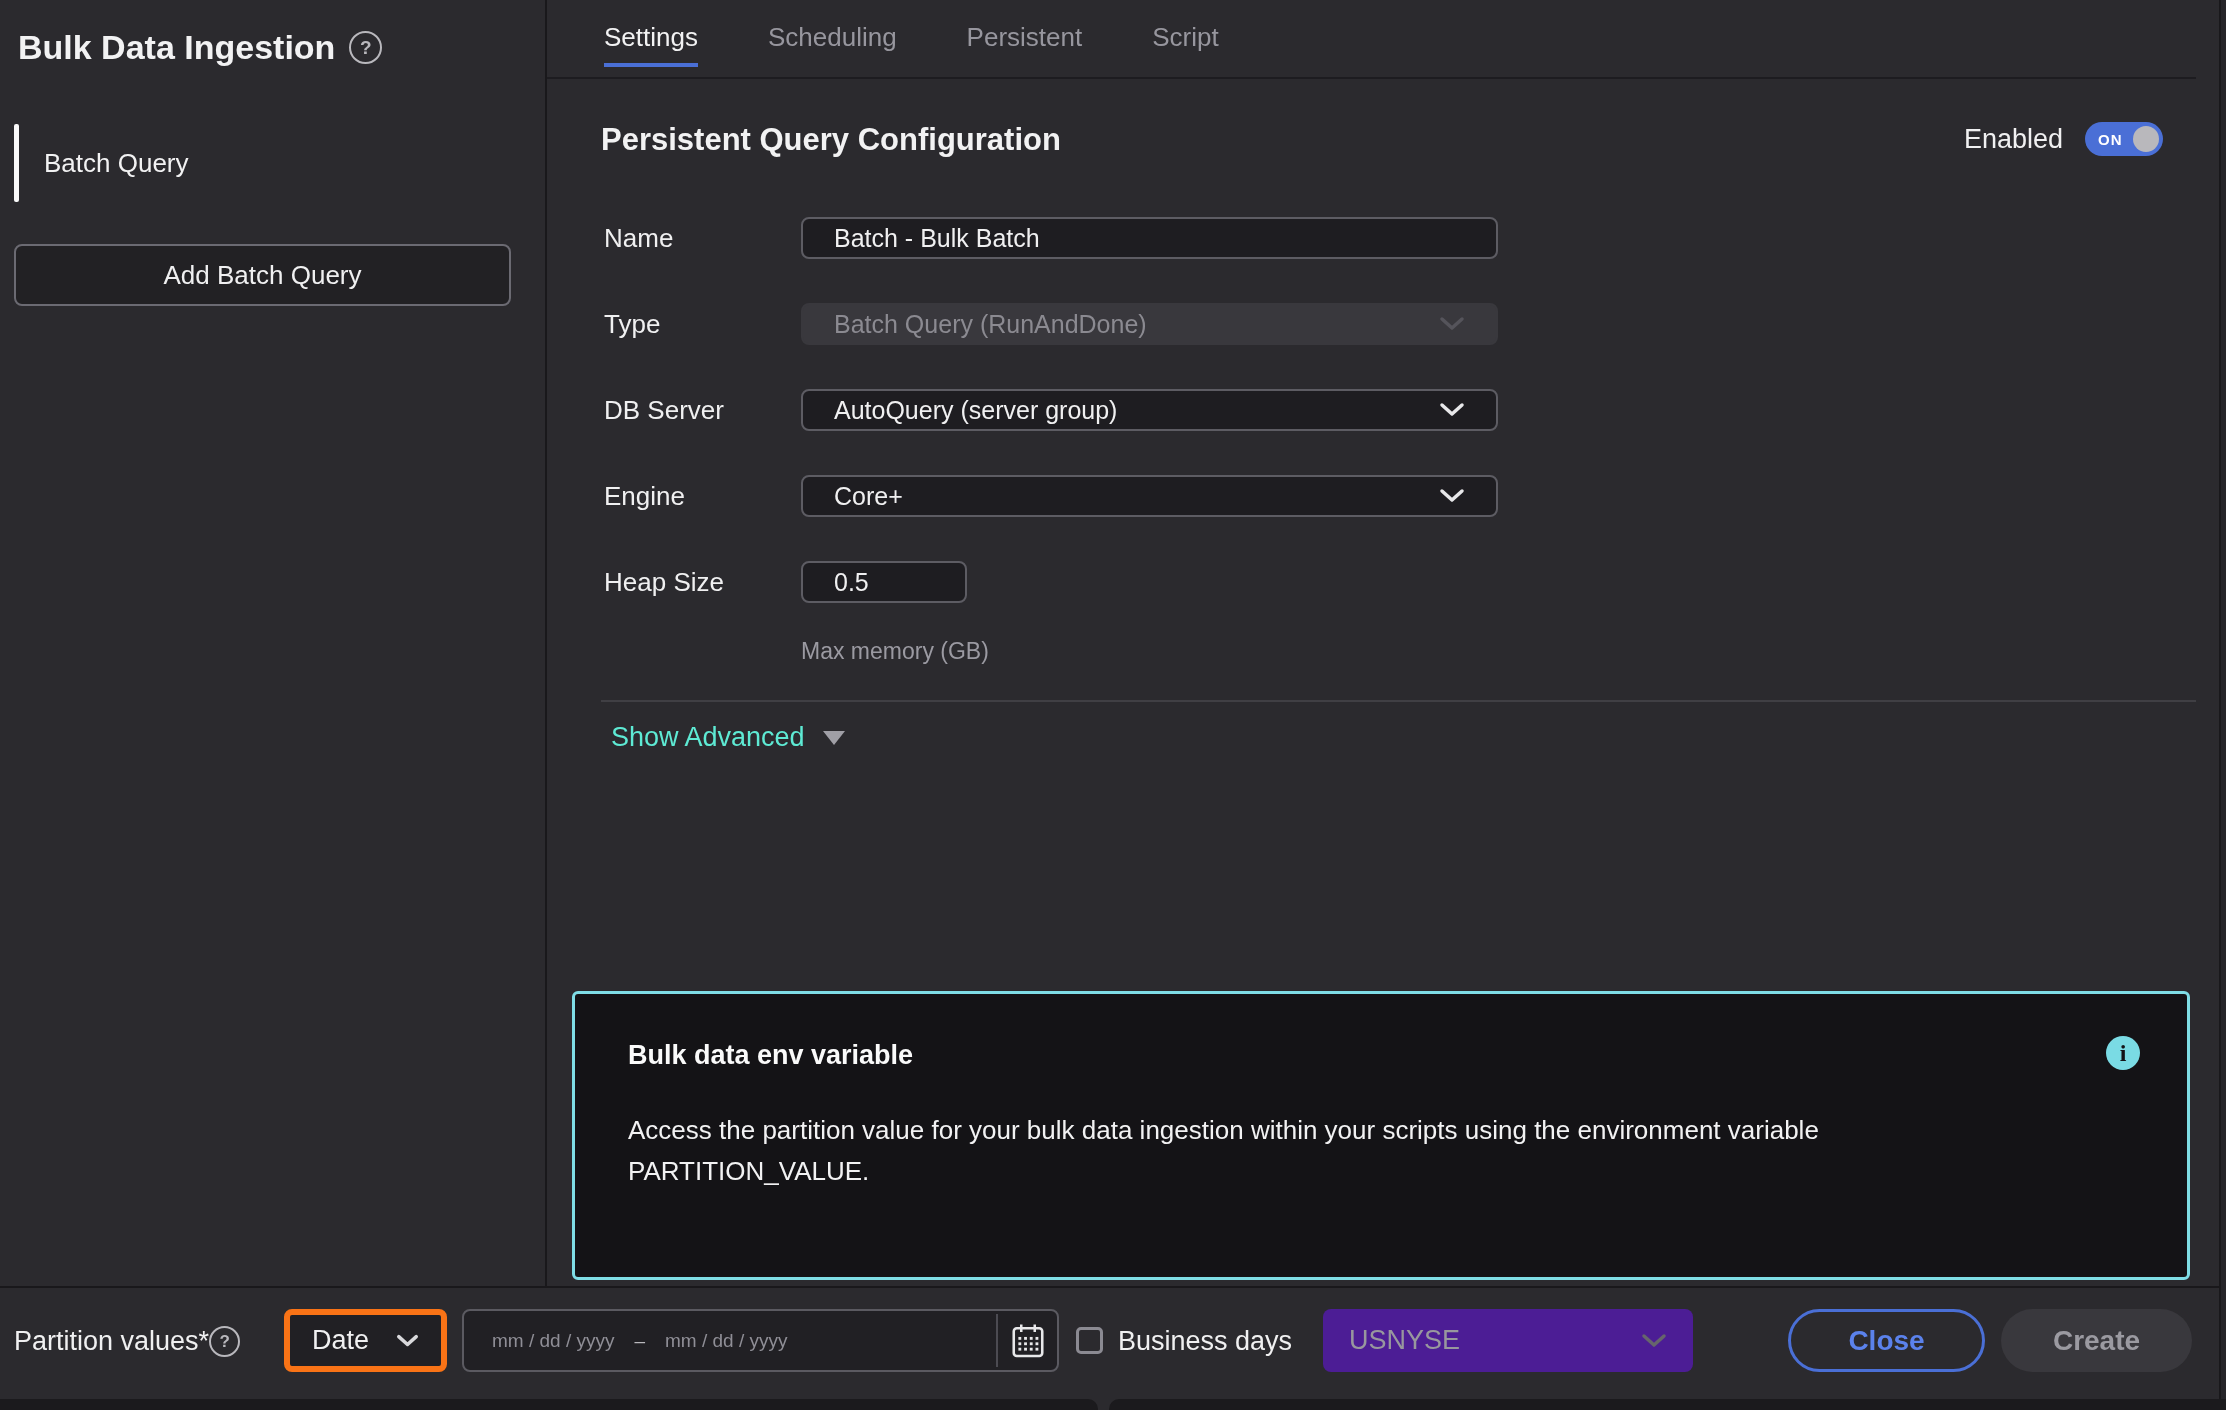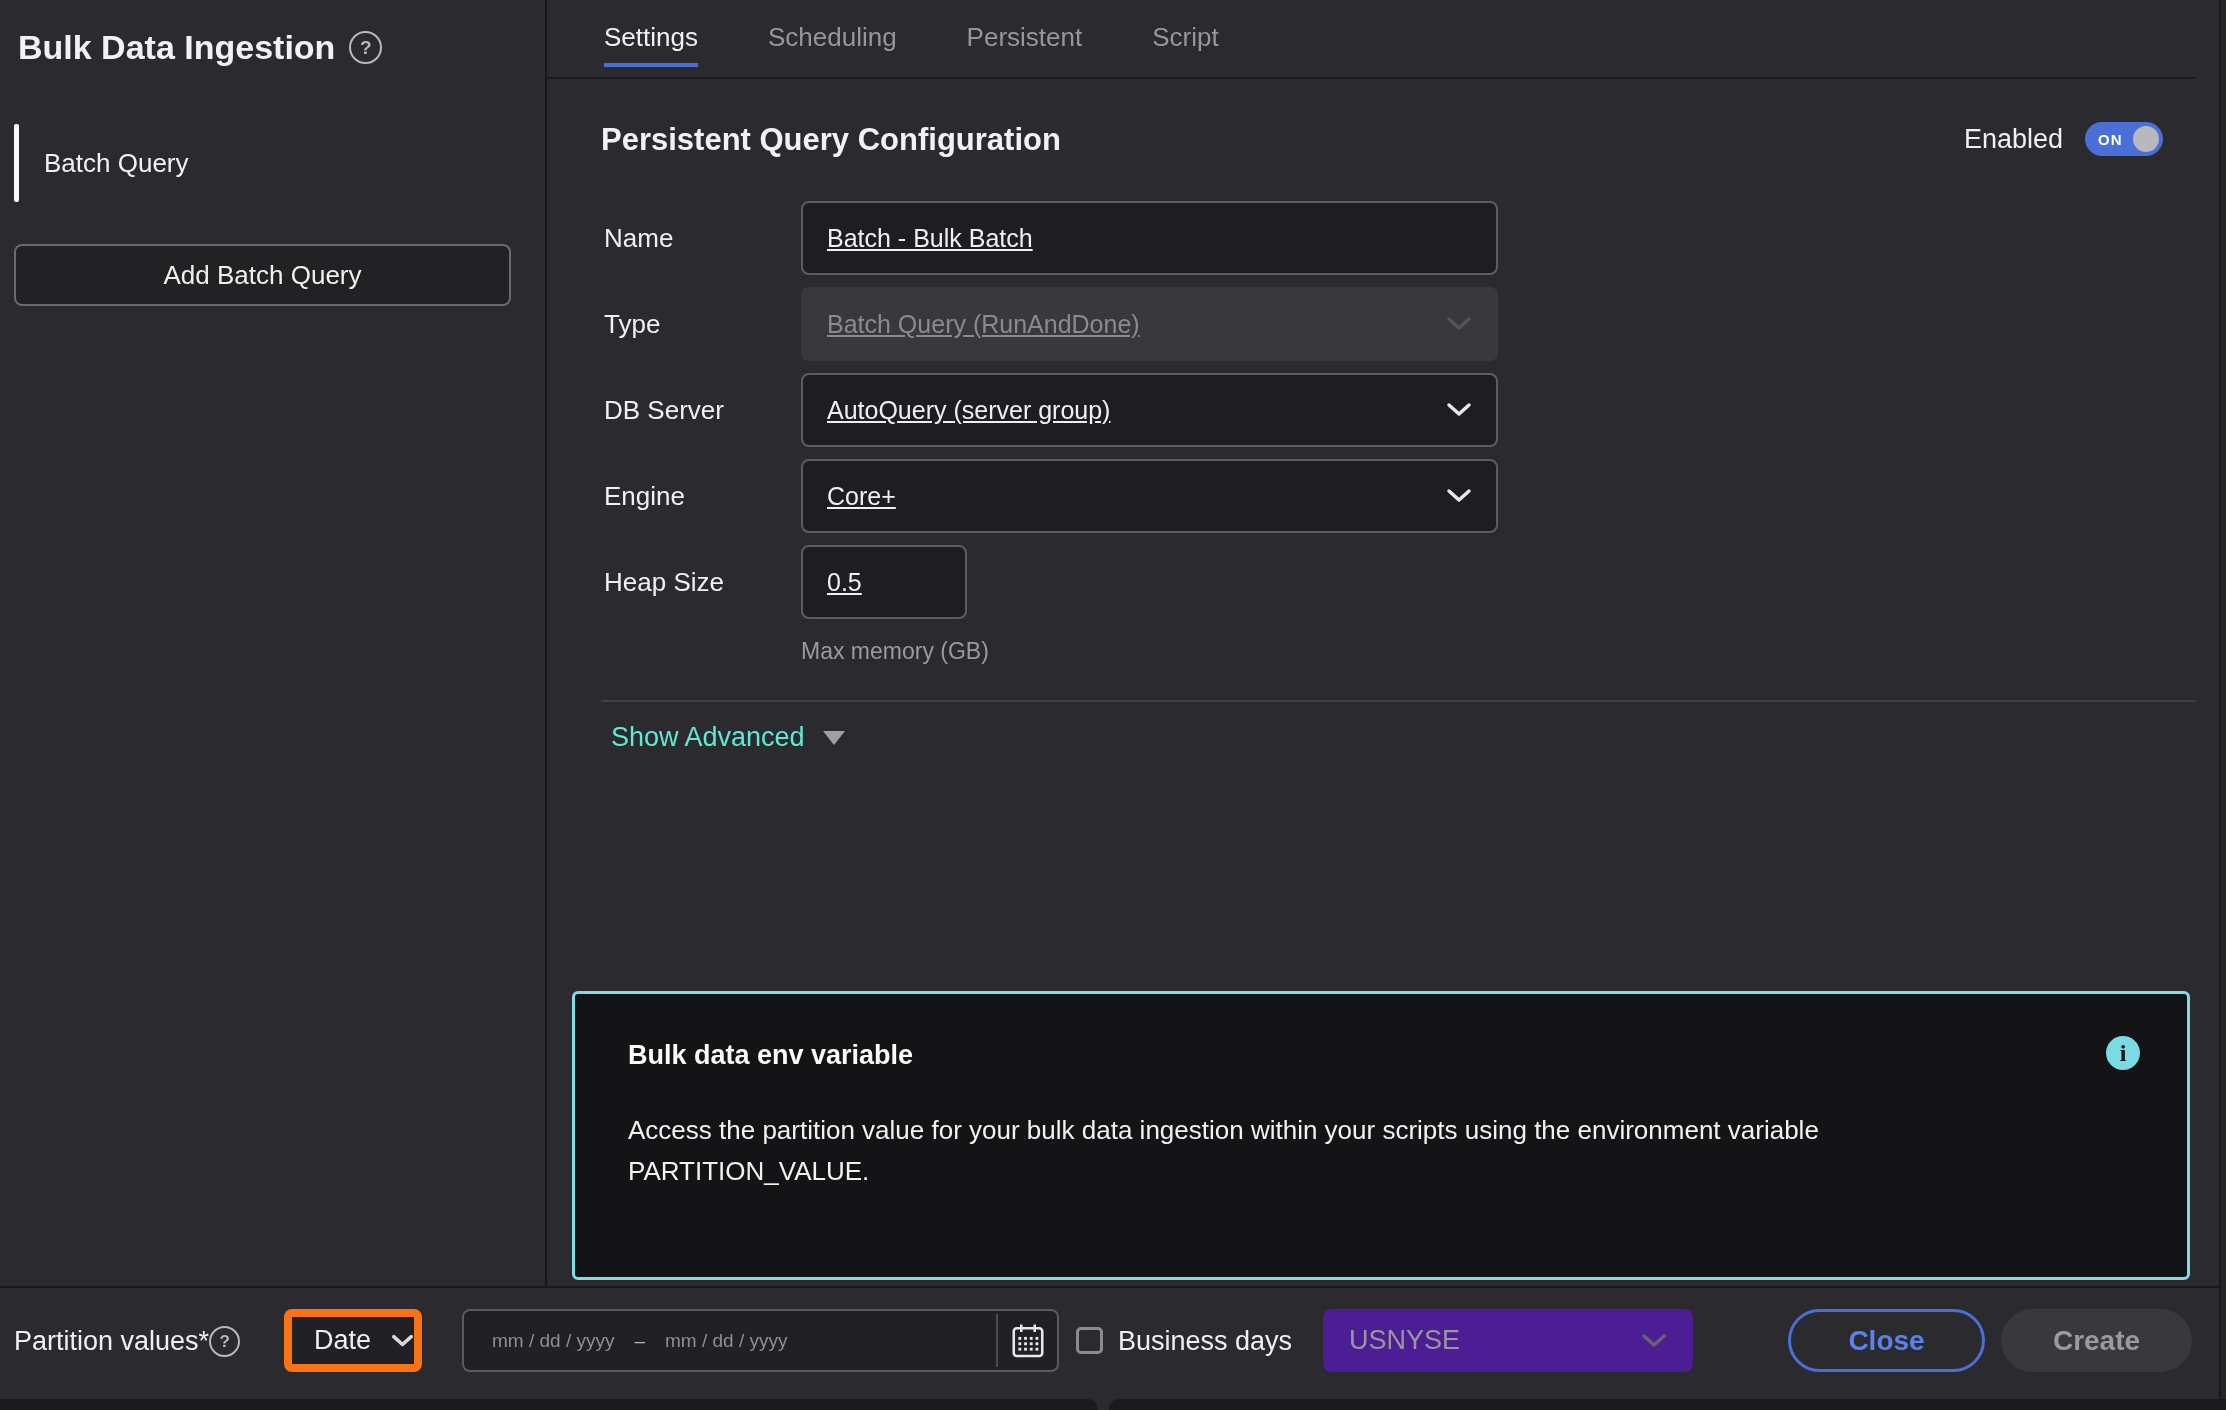--- a/index.html
+++ b/index.html
@@ -32,21 +32,21 @@
   .enabled-group{left:1964px;top:122px;display:flex;align-items:center;gap:22px;}
   .enabled-label{font-size:27px;color:#f0f0f1;}
   .toggle{position:relative;width:78px;height:34px;border-radius:17px;background:#4a6fd6;cursor:pointer;}
   .toggle-text{position:absolute;left:13px;top:50%;transform:translateY(-50%);font-size:15px;font-weight:700;color:#fff;letter-spacing:1px;}
   .toggle-knob{position:absolute;right:4px;top:4px;width:26px;height:26px;border-radius:50%;background:#b9b8bc;}
 
   
   .form{left:604px;top:209px;}
   .frow{display:flex;align-items:center;height:58px;margin-bottom:28px;}
   .flabel{width:197px;font-size:26px;color:#f0f0f1;flex:0 0 auto;}
-  .input,.select{box-sizing:border-box;height:74px;border-radius:8px;font-size:25px;display:flex;align-items:center;padding:0 24px;text-decoration:underline;}
+  .input,.select{box-sizing:border-box;height:42px;border-radius:8px;font-size:25px;display:flex;align-items:center;padding:0 31px;}
   .input{background:#1e1d21;border:2px solid #5d5c63;color:#f0f0f1;width:697px;}
   input.input{outline:none;font-family:"Liberation Sans",sans-serif;}
   .input.small{width:166px;}
   .select{background:#1e1d21;border:2px solid #5d5c63;color:#f0f0f1;width:697px;justify-content:space-between;cursor:pointer;}
   .select .chev{color:#e8e8ea;display:flex;}
   .select.disabled{background:#39383d;border-color:#39383d;color:#8b8a91;cursor:default;}
   .select.disabled .chev{color:#55545b;}
   .help-text{left:801px;top:638px;font-size:23px;color:#9b9aa2;}
   .section-divider{left:601px;top:700px;width:1595px;height:2px;background:#403f44;}
   .show-advanced{left:611px;top:722px;display:flex;align-items:center;gap:18px;font-size:27px;color:#5eead4;cursor:pointer;}
@@ -57,21 +57,21 @@
   .info-title{position:absolute;left:53px;top:46px;font-size:27px;font-weight:700;color:#fafafa;}
   .info-icon{position:absolute;right:47px;top:42px;width:34px;height:34px;border-radius:50%;background:#7adbe4;color:#141316;display:flex;align-items:center;justify-content:center;font-family:"Liberation Serif",serif;font-weight:700;font-size:24px;}
   .info-icon::before{content:"i";}
   .info-body{position:absolute;left:53px;top:116px;width:1460px;font-size:26px;line-height:41px;color:#f2f2f3;white-space:pre-line;}
 
   
   .footer-divider{left:0;top:1286px;width:2226px;height:2px;background:#19181b;}
   .pv-group{left:14px;top:1326px;display:flex;align-items:center;}
   .pv-label{font-size:27px;color:#f0f0f1;}
   .pv-help{width:27px;height:27px;font-size:17px;}
-  .date-btn{left:284px;top:1309px;width:138px;height:63px;background:#212024;border:8px solid #f97316;border-radius:8px;box-sizing:border-box;display:flex;align-items:center;justify-content:space-between;padding:0 22px;font-size:27px;color:#f0f0f1;cursor:pointer;gap:20px;}
+  .date-btn{left:284px;top:1309px;width:163px;height:63px;background:#212024;border:6px solid #f97316;border-radius:8px;box-sizing:border-box;display:flex;align-items:center;justify-content:space-between;padding:0 22px;font-size:27px;color:#f0f0f1;cursor:pointer;gap:20px;}
   .date-btn .chev{color:#d9d9dc;display:flex;}
   .range-input{left:462px;top:1309px;width:597px;height:63px;background:#212024;border:2px solid #5b5a61;border-radius:8px;box-sizing:border-box;display:flex;align-items:center;font-size:19px;color:#8f8e96;cursor:text;}
   .range-start{padding-left:28px;}
   .range-dash{padding:0 20px;color:#b9b8bd;}
   .range-sep{position:absolute;left:532px;top:3px;bottom:3px;width:2px;background:#4c4b52;}
   .cal-btn{position:absolute;left:534px;top:0;width:59px;height:100%;display:flex;align-items:center;justify-content:center;cursor:pointer;}
   .checkbox{left:1076px;top:1327px;width:27px;height:27px;border:3px solid #8b8a92;border-radius:5px;box-sizing:border-box;background:transparent;cursor:pointer;}
   .bd-label{left:1118px;top:1326px;font-size:27px;color:#f0f0f1;}
   .usnyse{left:1323px;top:1309px;width:370px;height:63px;background:#4c1d95;border-radius:8px;box-sizing:border-box;display:flex;align-items:center;justify-content:space-between;padding:0 26px;font-size:27px;color:#98979e;}
   .usnyse .chev{color:#66656c;display:flex;}

